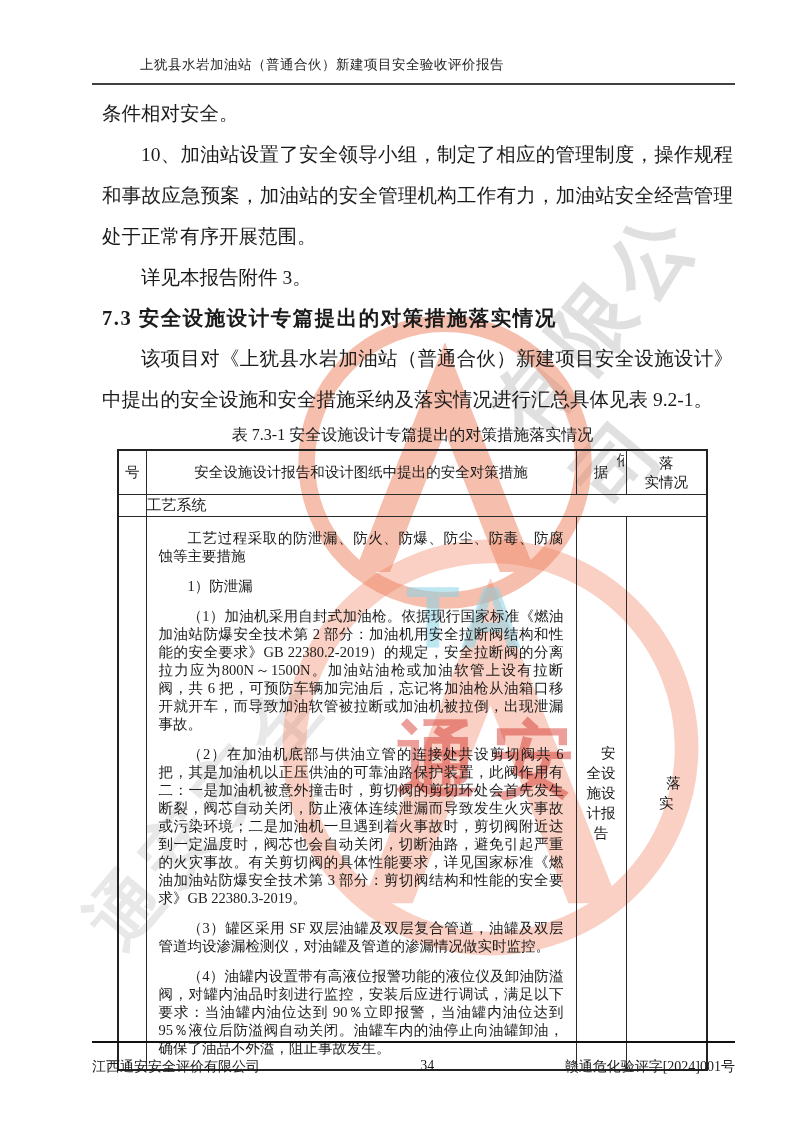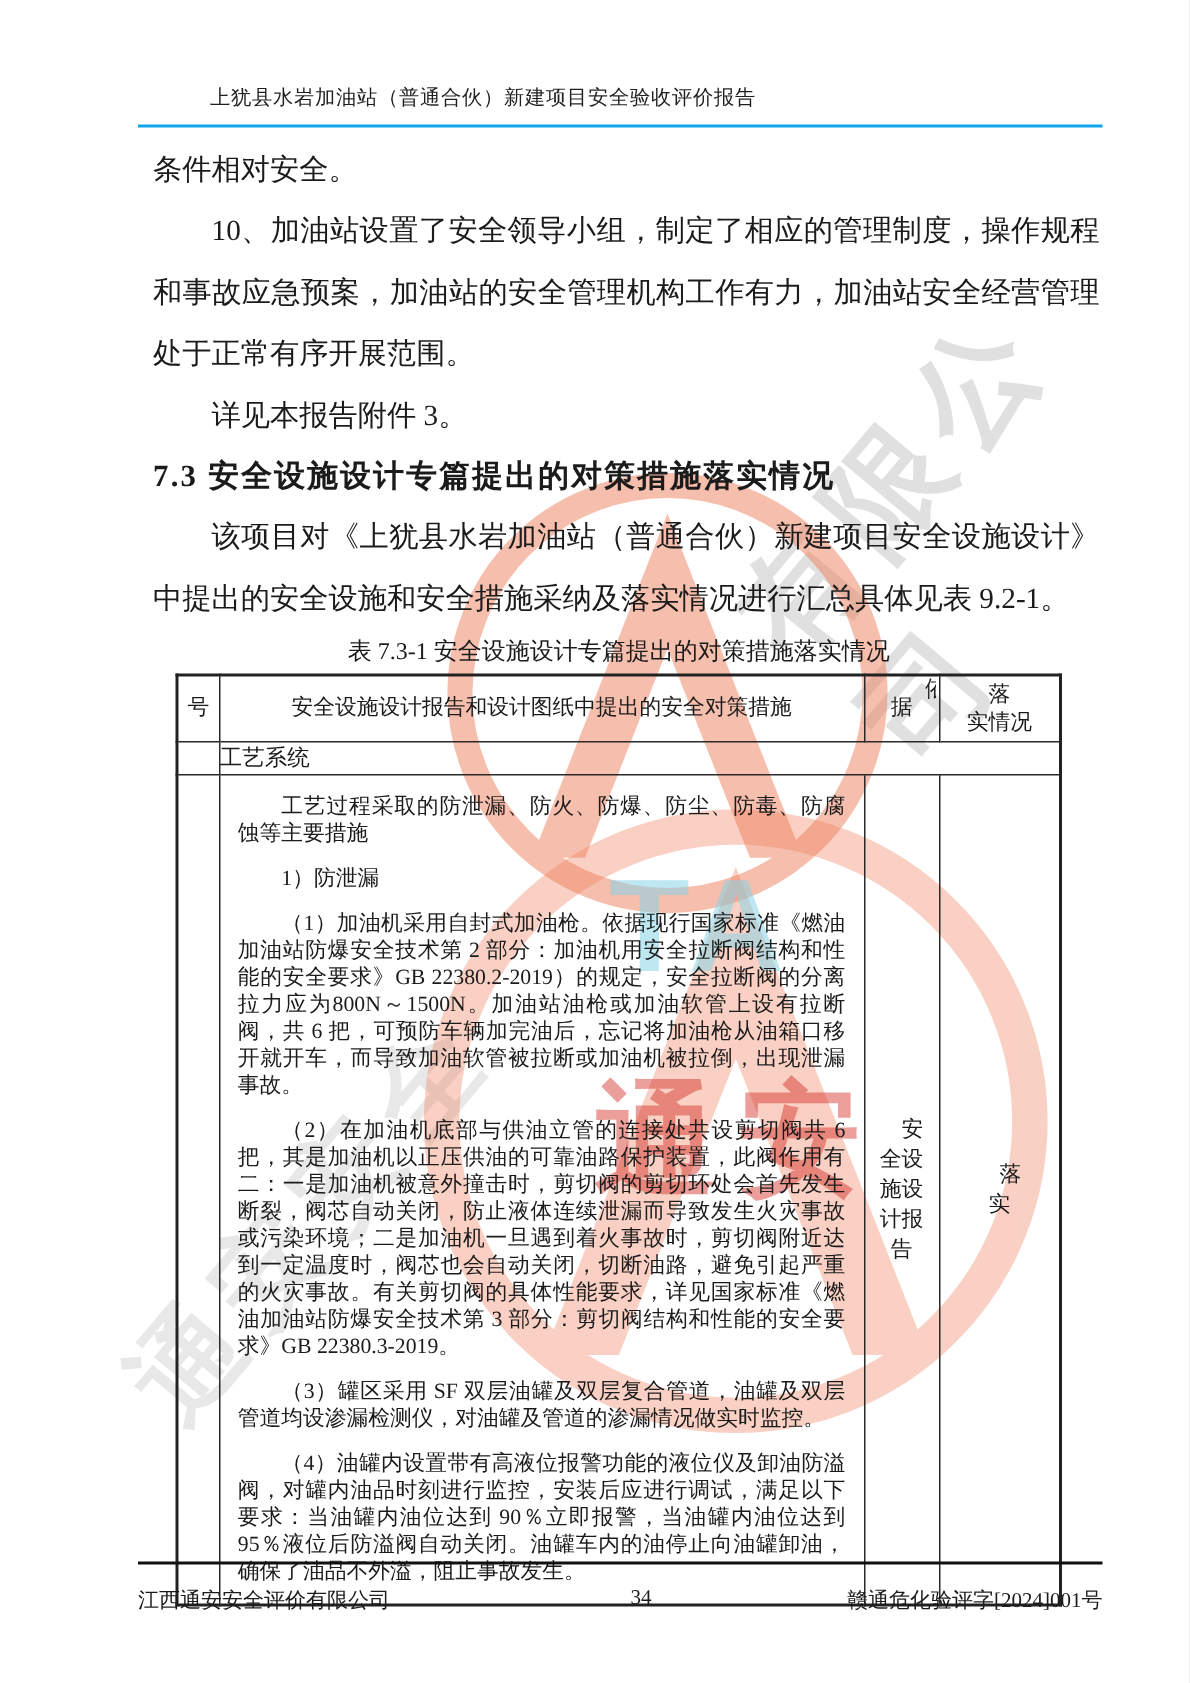--- a/index.html
+++ b/index.html
@@ -13,21 +13,21 @@
   .wm-red{position:absolute;left:396px;top:706px;font-size:82px;font-weight:bold;
           color:rgba(214,52,44,.48);letter-spacing:14px;font-family:"Liberation Serif",serif;}
   .wm-cyan{position:absolute;left:406px;top:566px;font-size:88px;font-weight:bold;
            color:rgba(137,211,232,.55);letter-spacing:6px;font-family:"Liberation Sans","DejaVu Sans",sans-serif;}
   .wm-gray{position:absolute;font-weight:bold;transform:rotate(-50deg);transform-origin:left top;
            font-family:"Liberation Sans","DejaVu Sans",sans-serif;}
   .wm-gray-1{left:468px;top:392px;font-size:80px;color:rgba(193,193,193,.5);letter-spacing:10px;}
   .wm-gray-2{left:66px;top:906px;font-size:72px;color:rgba(200,200,200,.42);letter-spacing:10px;}
   
   .content{position:relative;z-index:1;}
-  .page-header{margin:56px 58px 0 92px;border-bottom:2px solid #0ea5e9;padding-bottom:9px;}
+  .page-header{margin:56px 58px 0 92px;border-bottom:2px solid #404040;padding-bottom:9px;}
   .page-header-title{margin-left:48px;font-size:13.5px;letter-spacing:.5px;color:#1f1f1f;}
   .body-text{margin:8px 60px 0 102px;}
   .para{font-size:19.5px;line-height:41px;margin:0;text-align:justify;text-indent:2em;}
   .no-indent{text-indent:0;}
   .section-heading{font-size:20.5px;line-height:40px;margin:0;font-weight:bold;letter-spacing:1.5px;}
   .table-caption{margin-top:2px;text-align:center;font-size:16px;line-height:26px;margin-left:32px;}
   
   .measures-table{margin:1px 0 0 117px;border-collapse:collapse;width:589px;table-layout:fixed;
                   border:2px solid #222;}
   .measures-table th,.measures-table td{border:1px solid #2a2a2a;padding:0;font-weight:normal;

